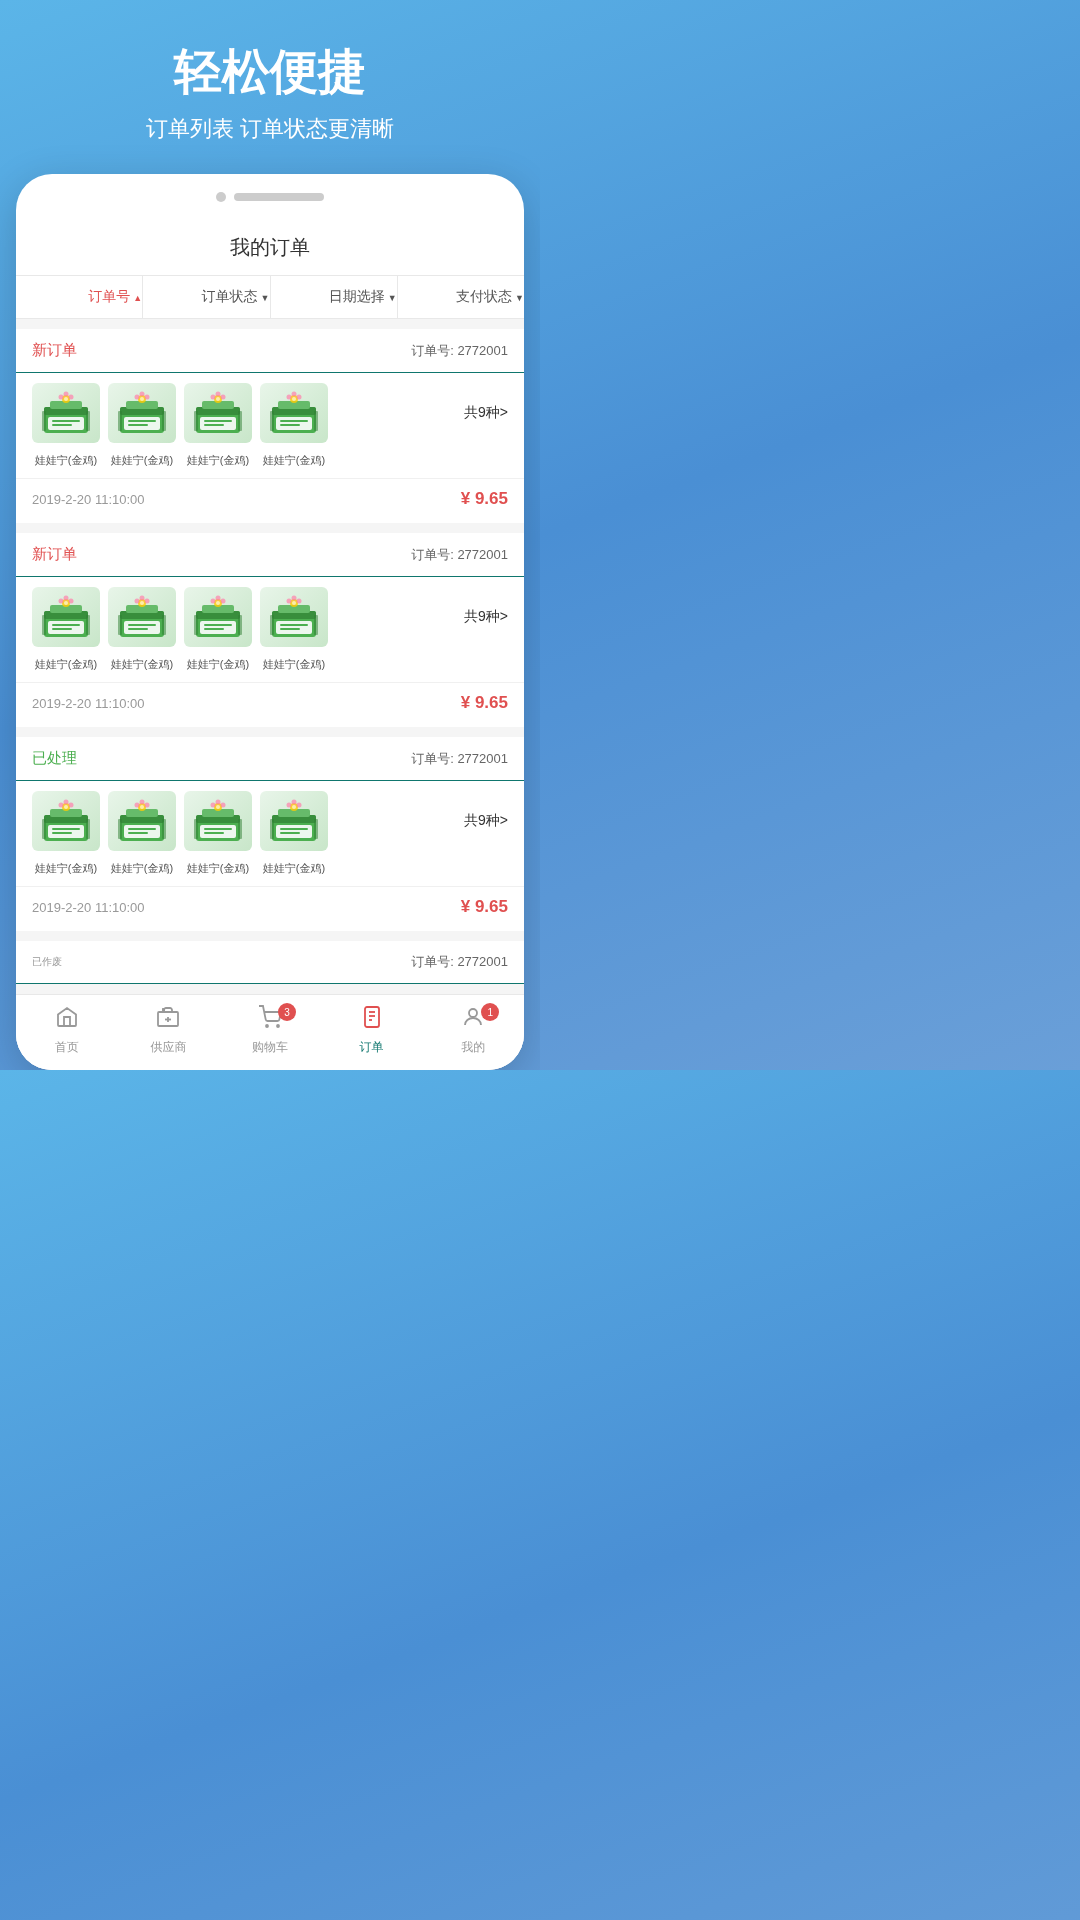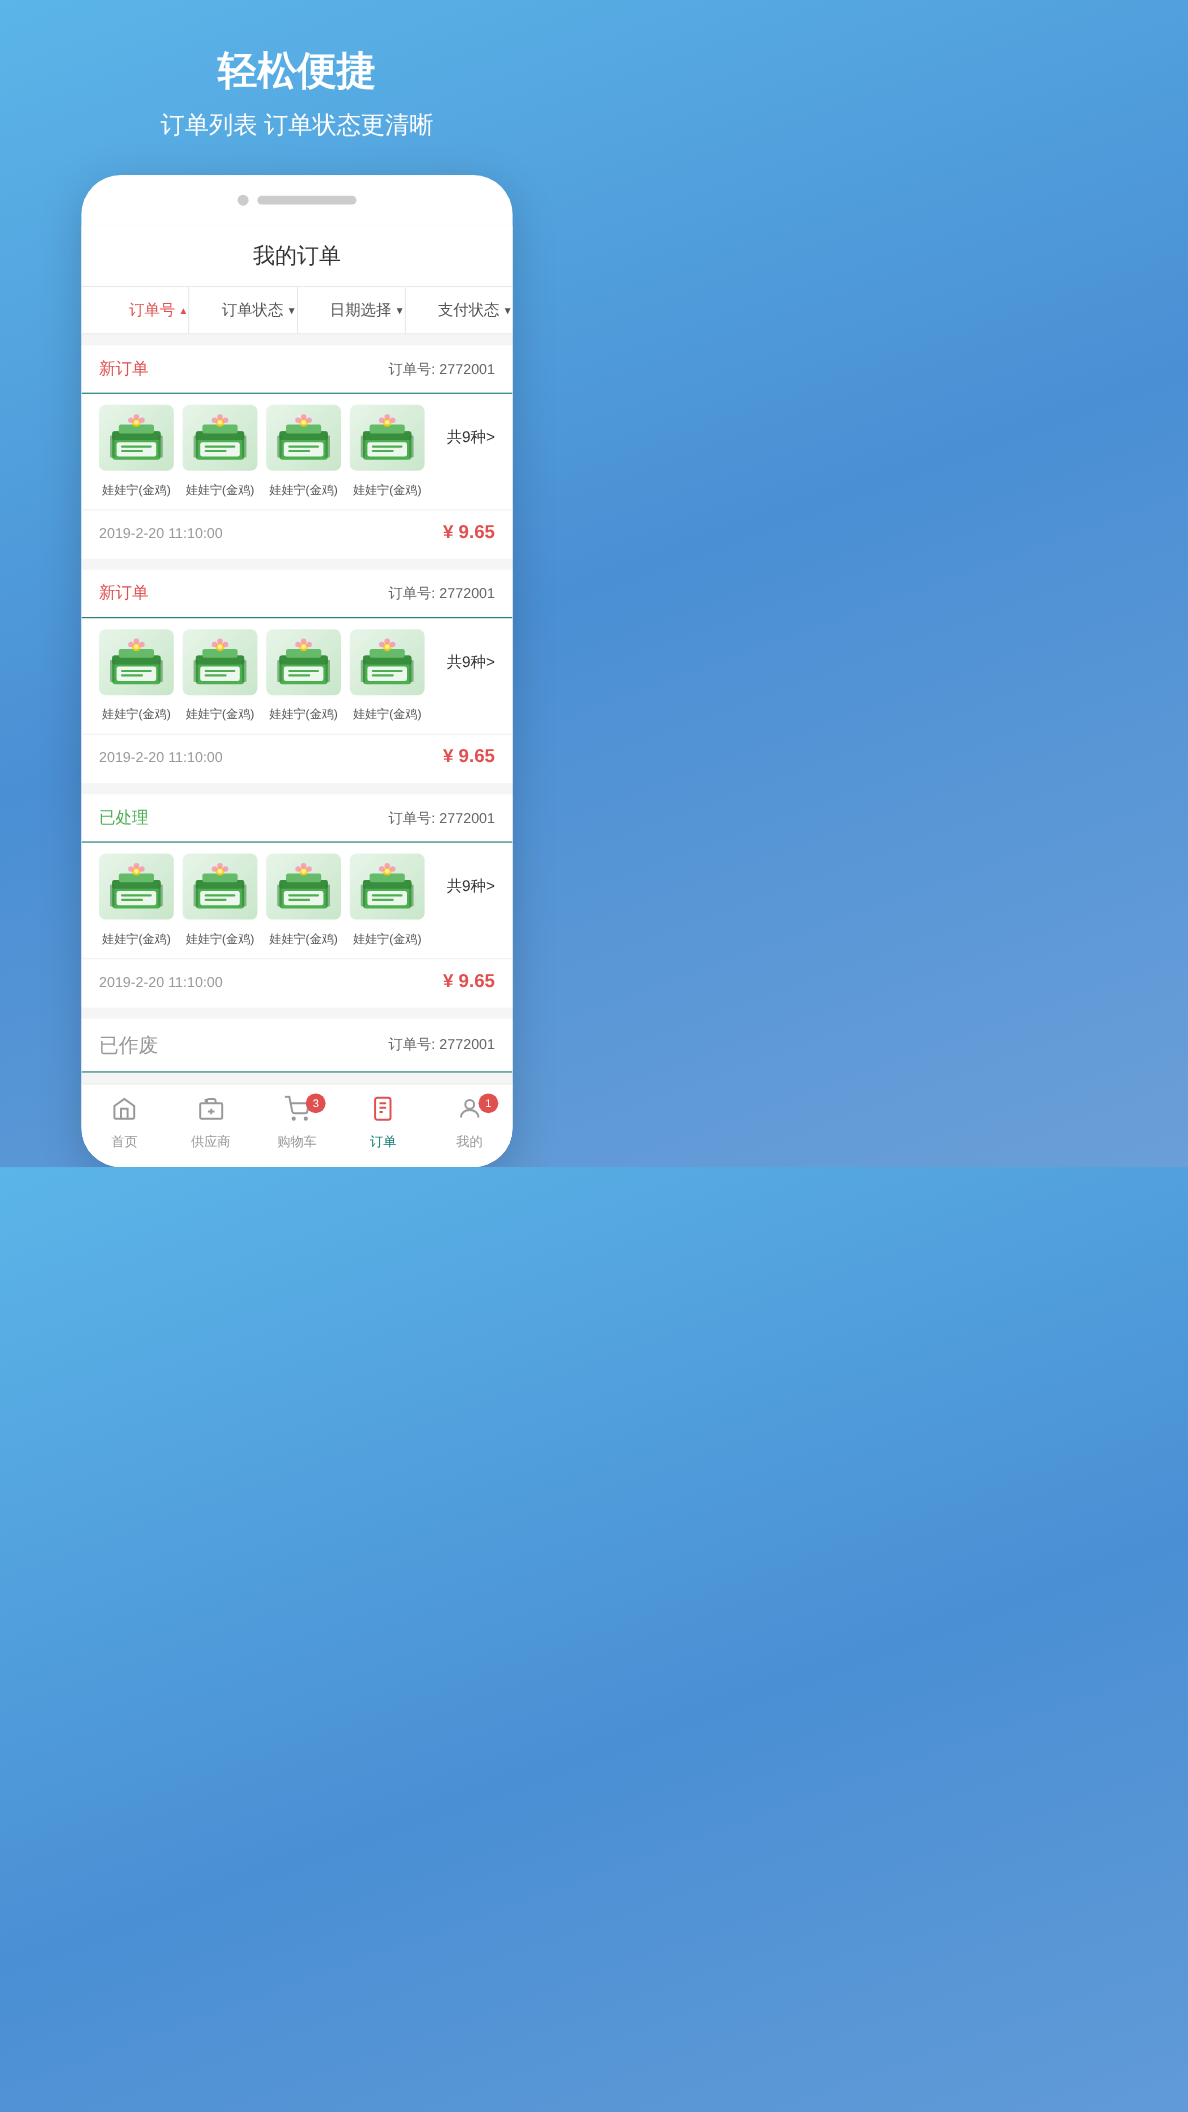--- a/index.html
+++ b/index.html
@@ -15,34 +15,34 @@
       overflow-x: hidden;
     }
 
     
     .header {
       width: 100%;
       padding: 40px 20px 30px;
       text-align: center;
     }
     .header-title {
-      font-size: 36px;
+      font-size: 48px;
       font-weight: 700;
       color: #fff;
       margin-bottom: 10px;
     }
     .header-subtitle {
       font-size: 22px;
       color: #fff;
       font-weight: 400;
     }
 
     
     .phone-mockup {
-      width: 392px;
+      width: 508px;
       background: #fff;
       border-radius: 36px;
       margin: 0 auto 0;
       padding: 18px 0 0;
       box-shadow: 0 10px 40px rgba(0,0,0,0.18);
       position: relative;
       overflow: hidden;
     }
 
     .phone-dots {
@@ -114,21 +114,21 @@
     }
     .order-card-header {
       display: flex;
       justify-content: space-between;
       align-items: center;
       padding: 12px 16px;
       border-bottom: 1px solid #0f766e;
     }
     .order-status-new { color: #e05050; font-size: 15px; font-weight: 500; }
     .order-status-processed { color: #4caf50; font-size: 15px; font-weight: 500; }
-    .order-status-cancelled { color: #999; font-size: 18px; font-weight: 500; }
+    .order-status-cancelled { color: #999; font-size: 10px; font-weight: 500; }
     .order-number { color: #666; font-size: 13px; }
 
     
     .product-row {
       display: flex;
       align-items: center;
       padding: 10px 16px;
       gap: 8px;
     }
     .product-thumb {

